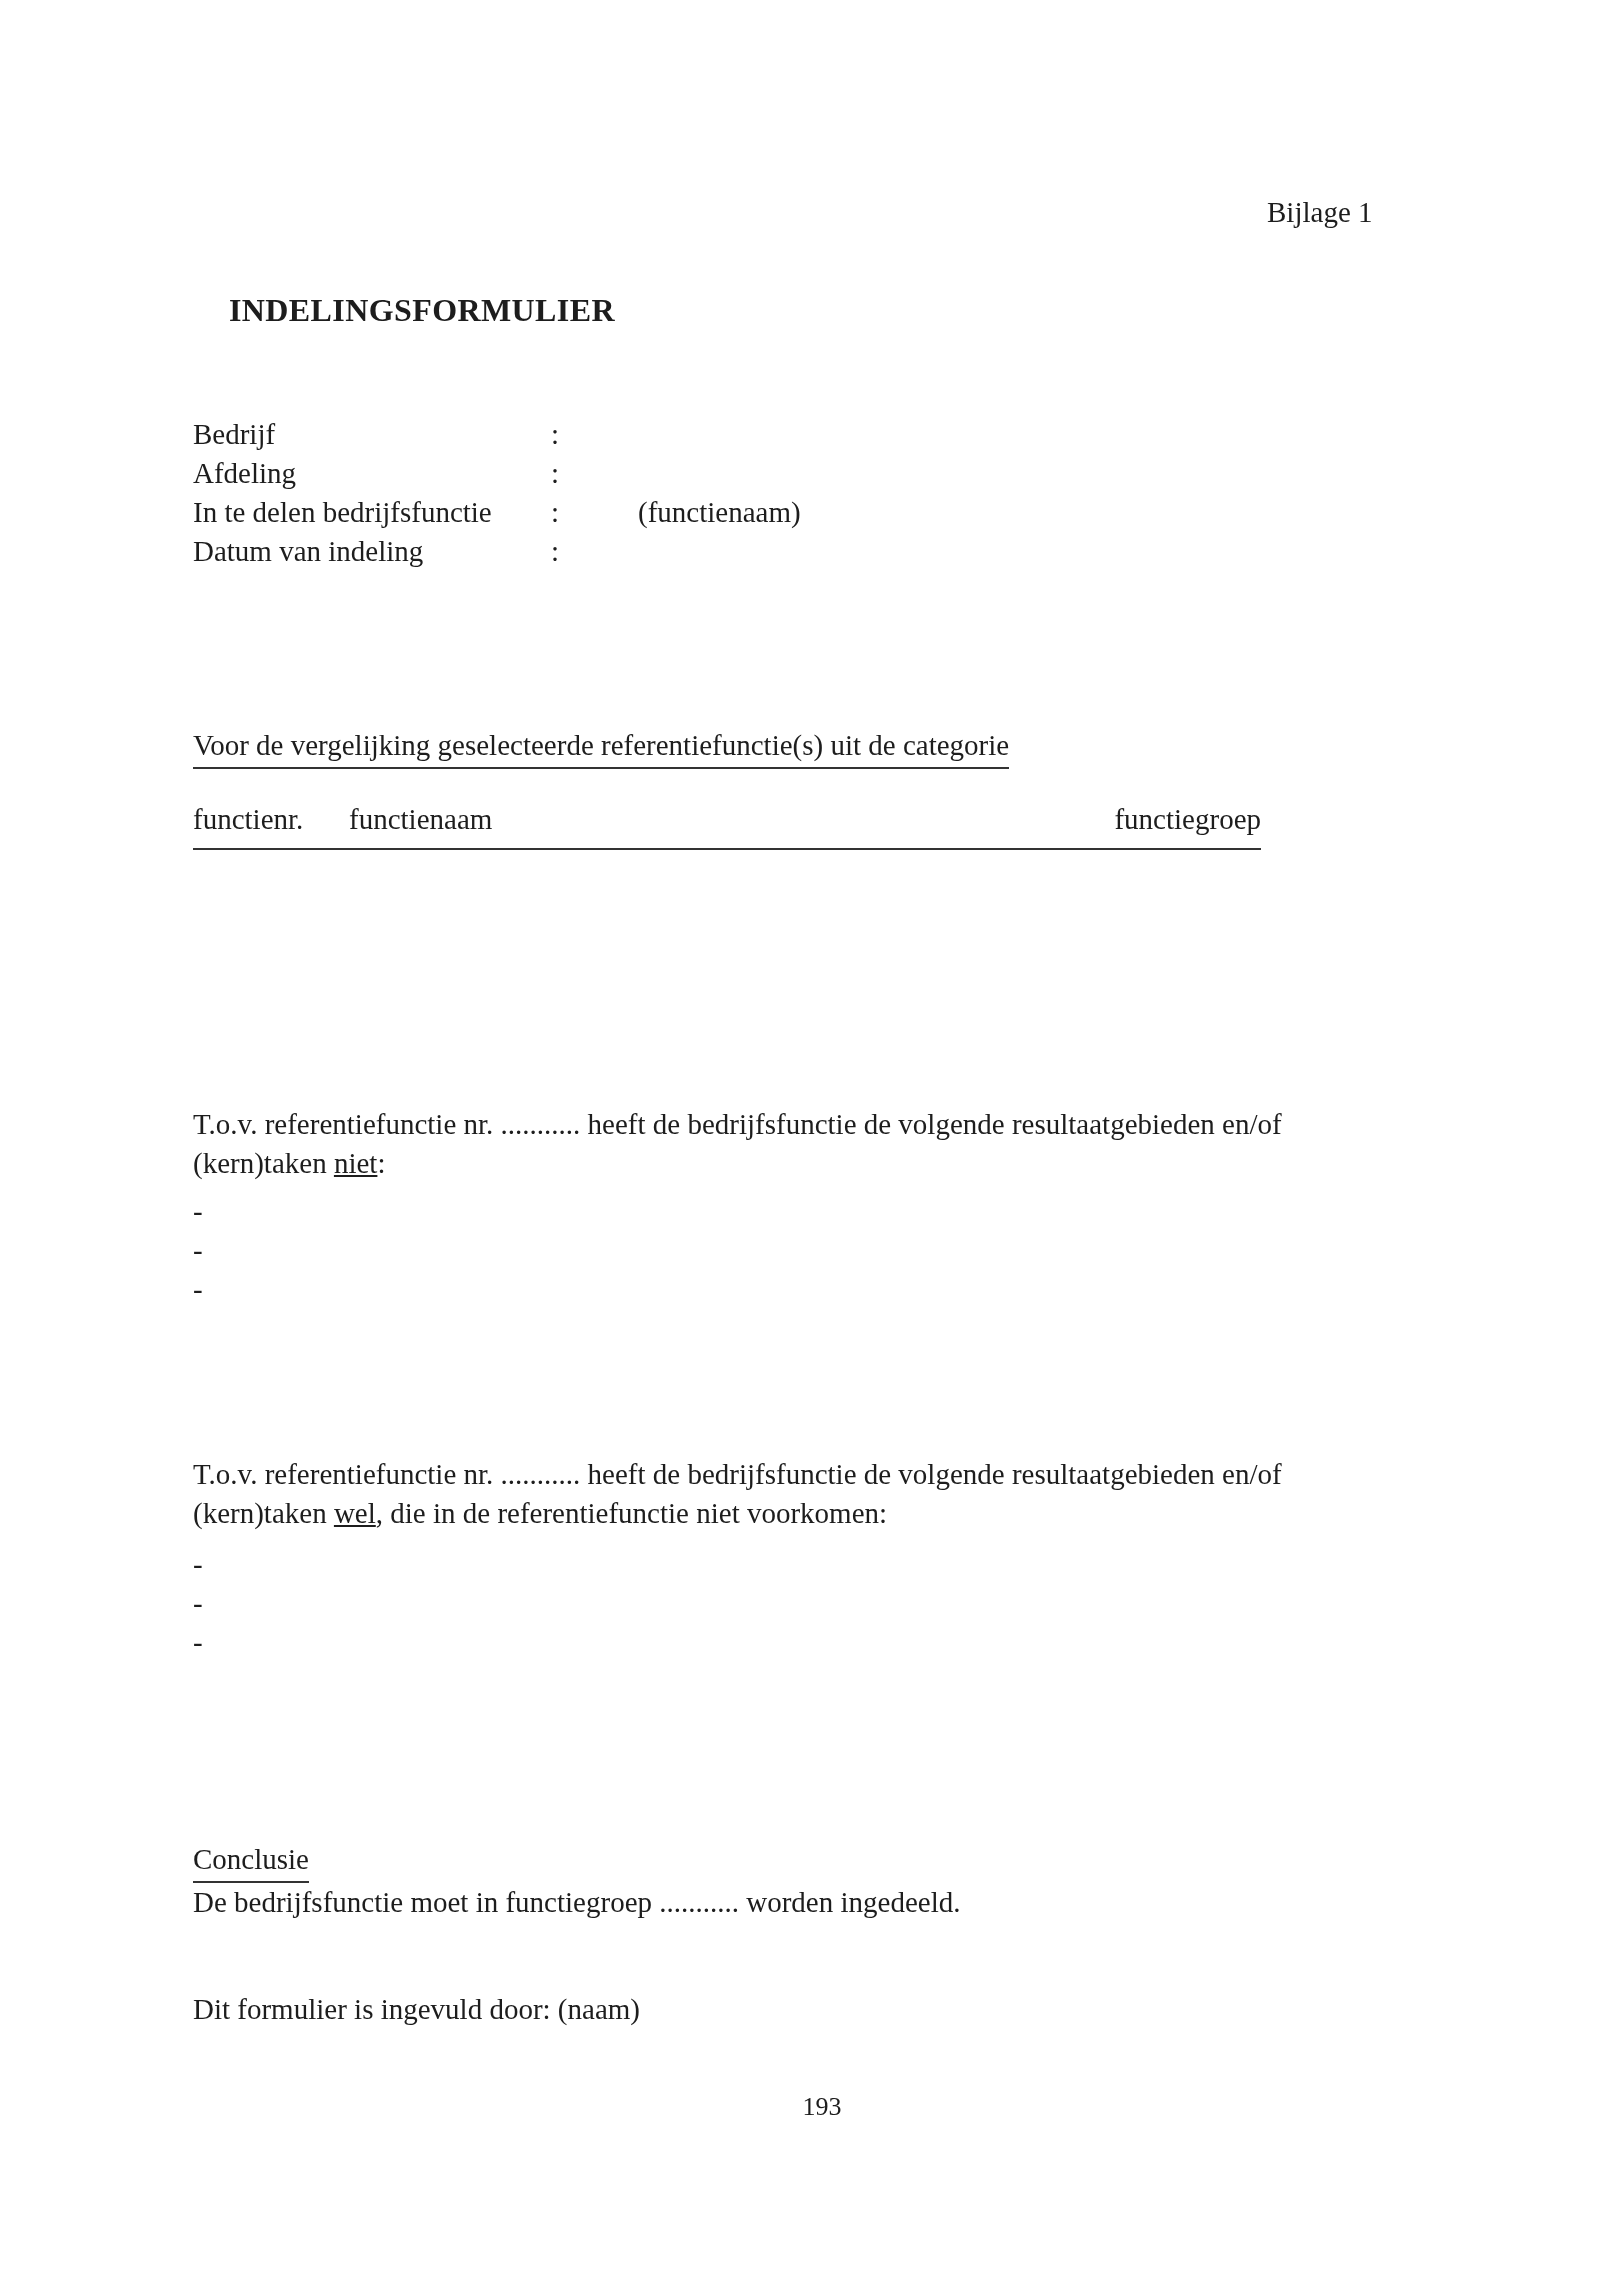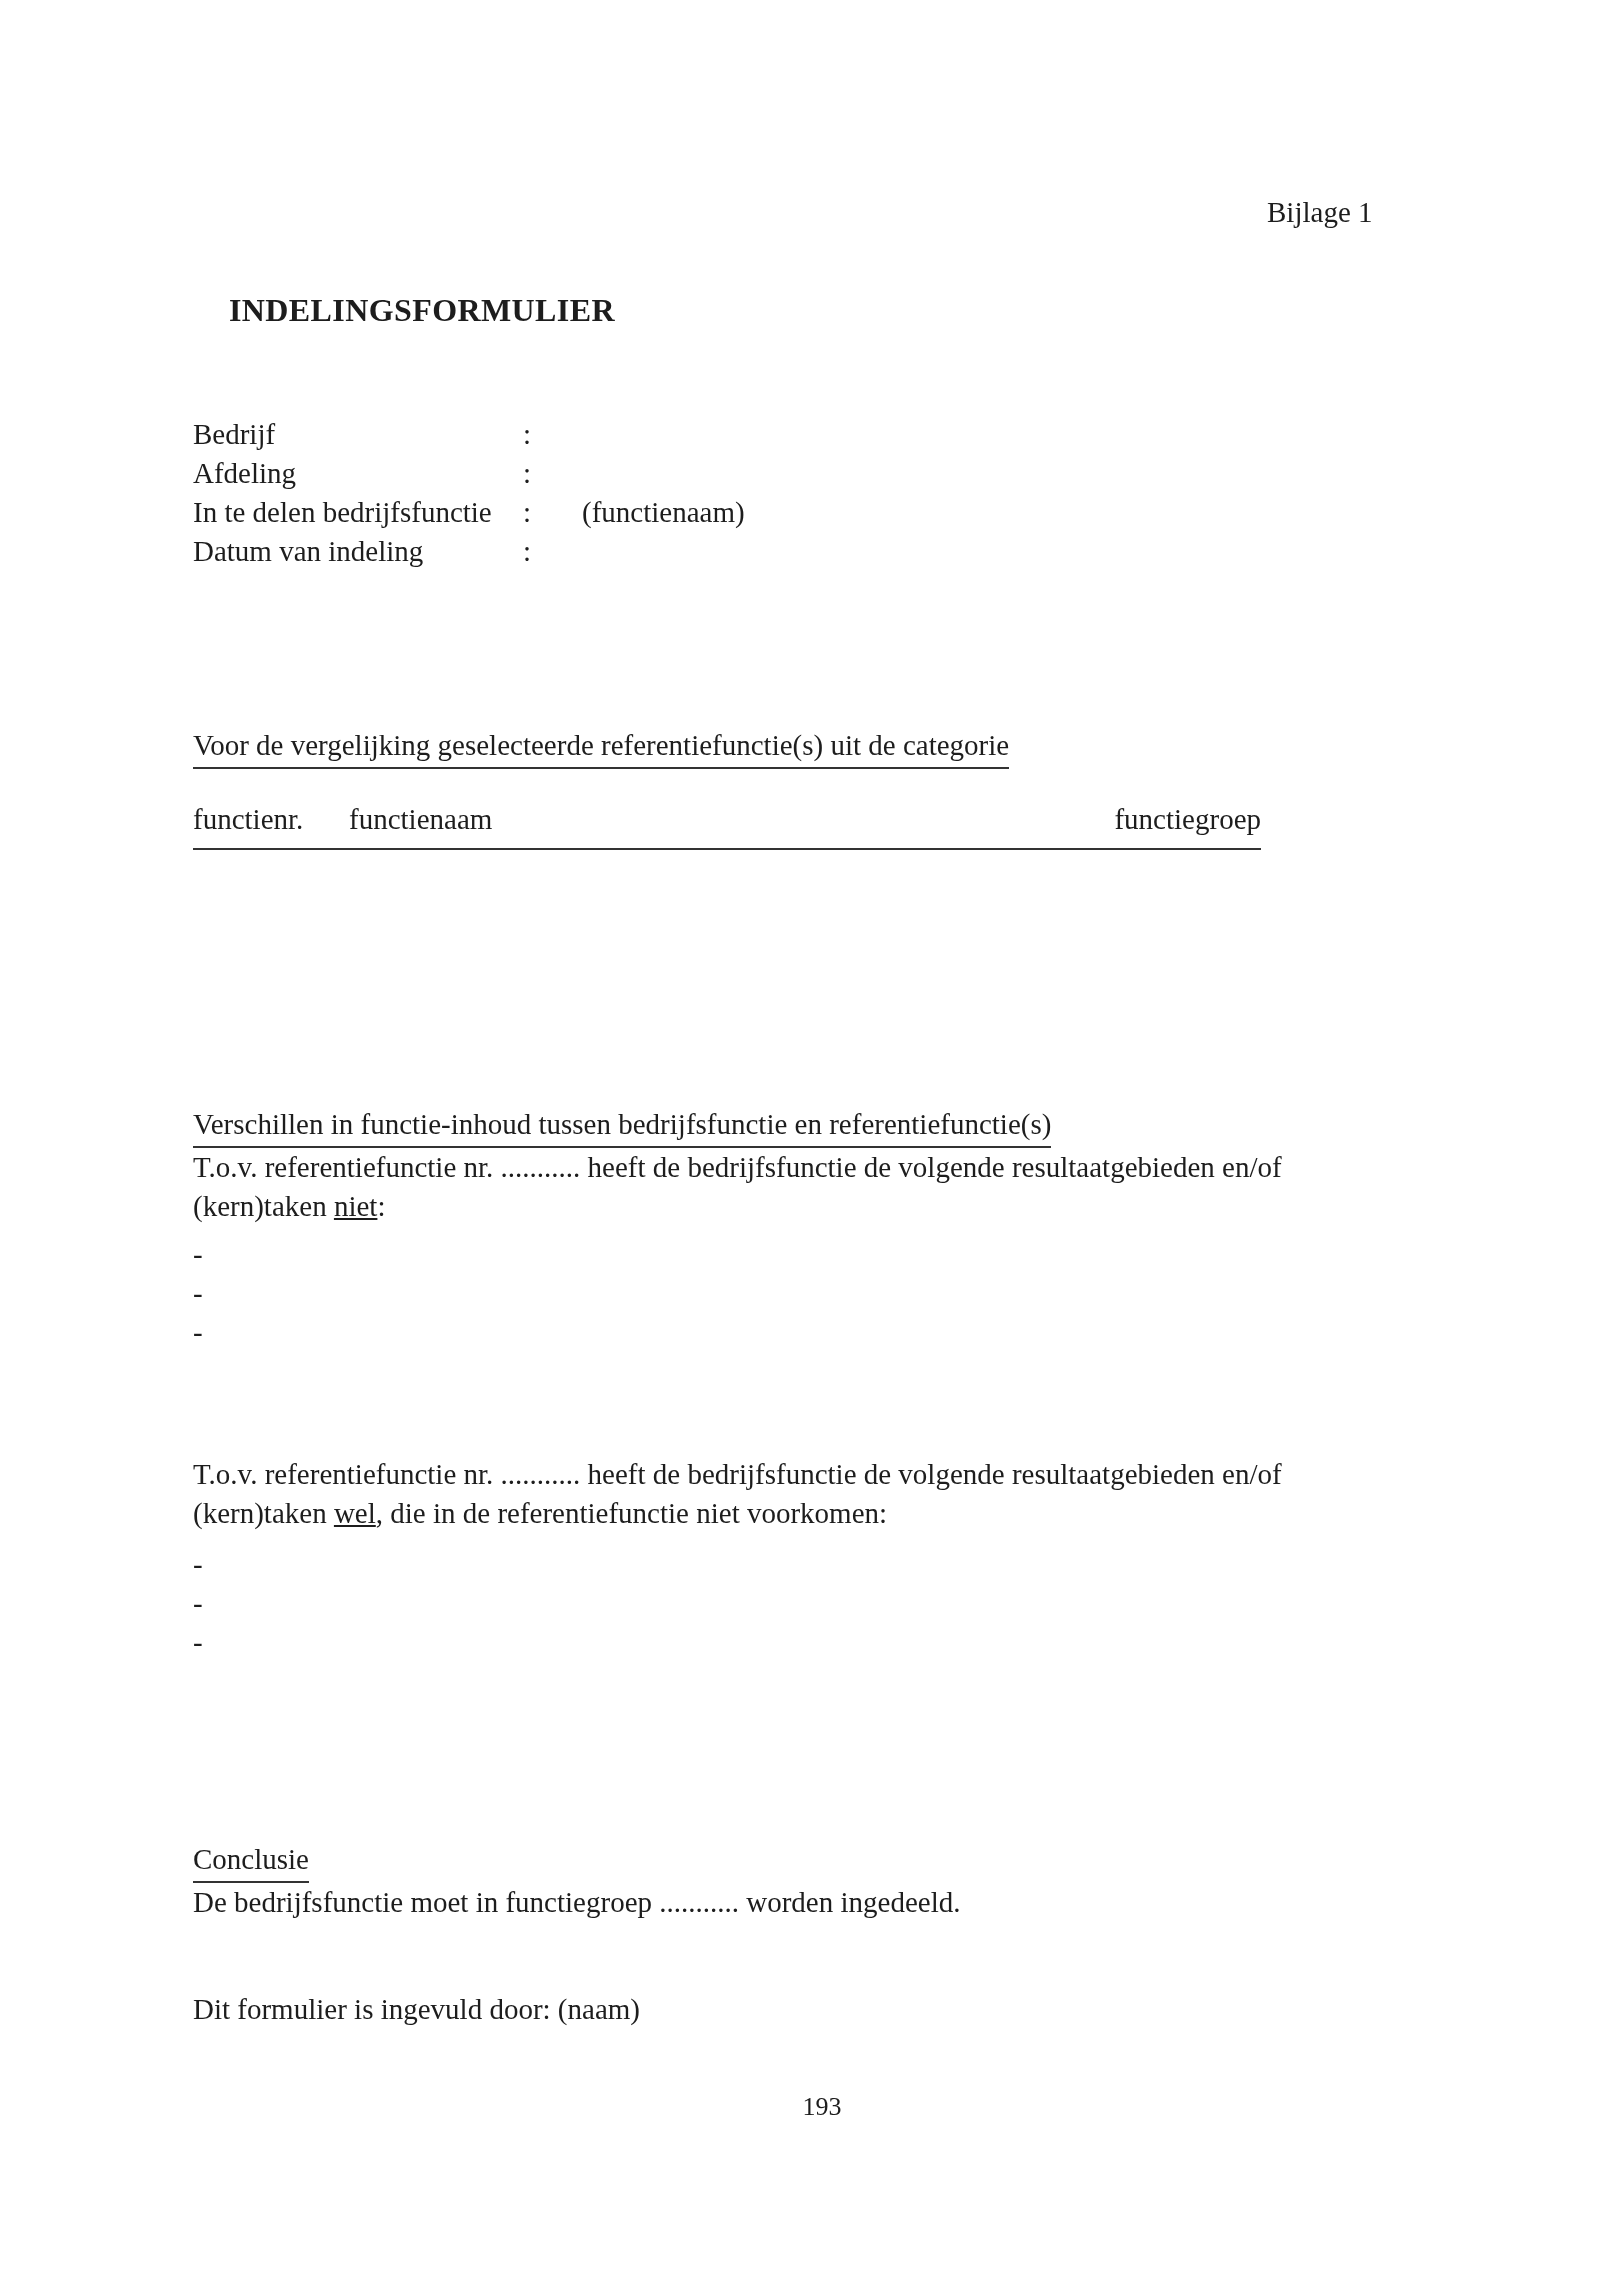--- a/index.html
+++ b/index.html
@@ -14,21 +14,21 @@
     font-size: 29px;
     line-height: 39px;
     overflow: hidden;
   }
   .abs { position: absolute; }
 
   .annex      { left: 1267px; top: 193px; }
   .doc-title  { left: 193px;  top: 291px; font-weight: bold; font-size: 32px; letter-spacing: 0.4px; margin-left: 36px; }
 
   .fields     { left: 193px;  top: 415px; }
-  .field-row  { display: flex; }
+  .field-row  { display: flex; gap: 28px; }
   .field-row .lbl { width: 330px; }
   .field-row .col { width: 59px; }
 
   .sel-heading { left: 193px; top: 726px; }
   .underlined  { display: inline-block; border-bottom: 2.7px solid #333333; padding-bottom: 1.8px; }
 
   .ref-table-header {
     left: 193px; top: 800px; width: 1068px;
     display: flex; align-items: baseline;
     border-bottom: 2.7px solid #333333;
@@ -90,23 +90,20 @@
   </div>
 
   <div class="abs ref-table-header">
     <span class="c-nr">functienr.</span>
     <span class="c-name">functienaam</span>
     <span class="c-grp">functiegroep</span>
   </div>
 
   <div class="abs differences">
     <div>
-      <span class="underlined">Verschillen in functie-inhoud tussen bedrijfsfunctie en referentiefunctie(s)</span>
-    </div>
-    <div>
       <div>T.o.v. referentiefunctie nr. ........... heeft de bedrijfsfunctie de volgende resultaatgebieden en/of</div>
       <div><span>(kern)taken </span><span class="word-u">niet</span><span>:</span></div>
       <div class="bullets">
         <div>-</div>
         <div>-</div>
         <div>-</div>
       </div>
     </div>
   </div>
 

